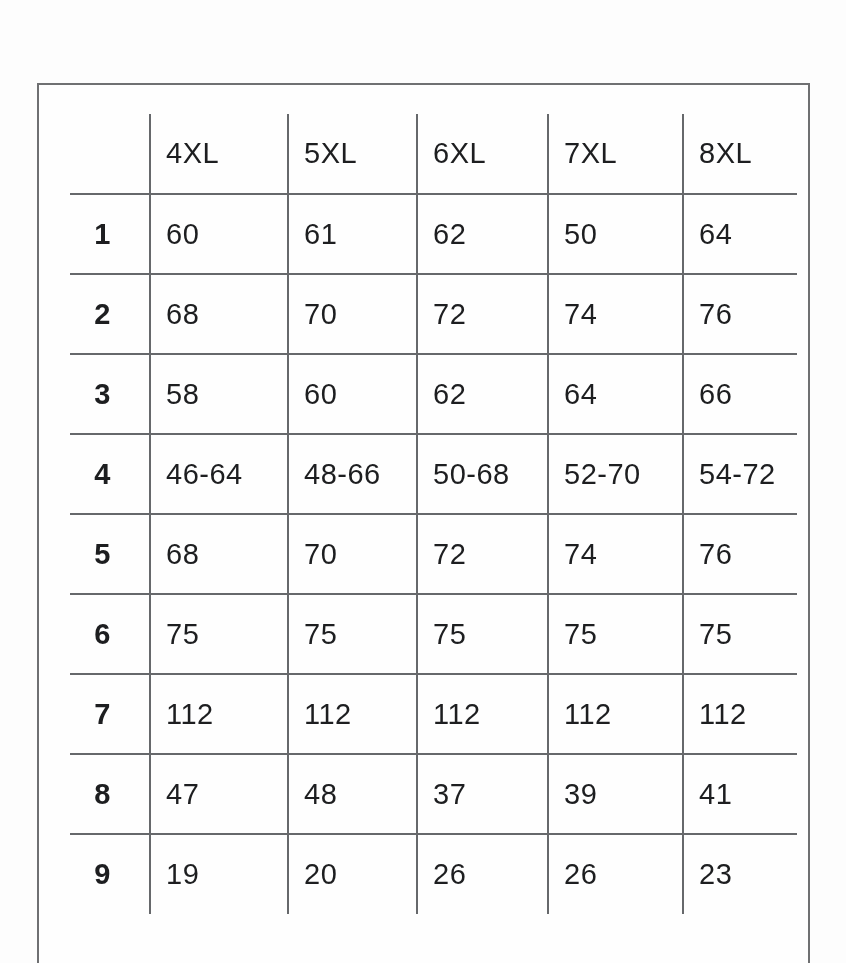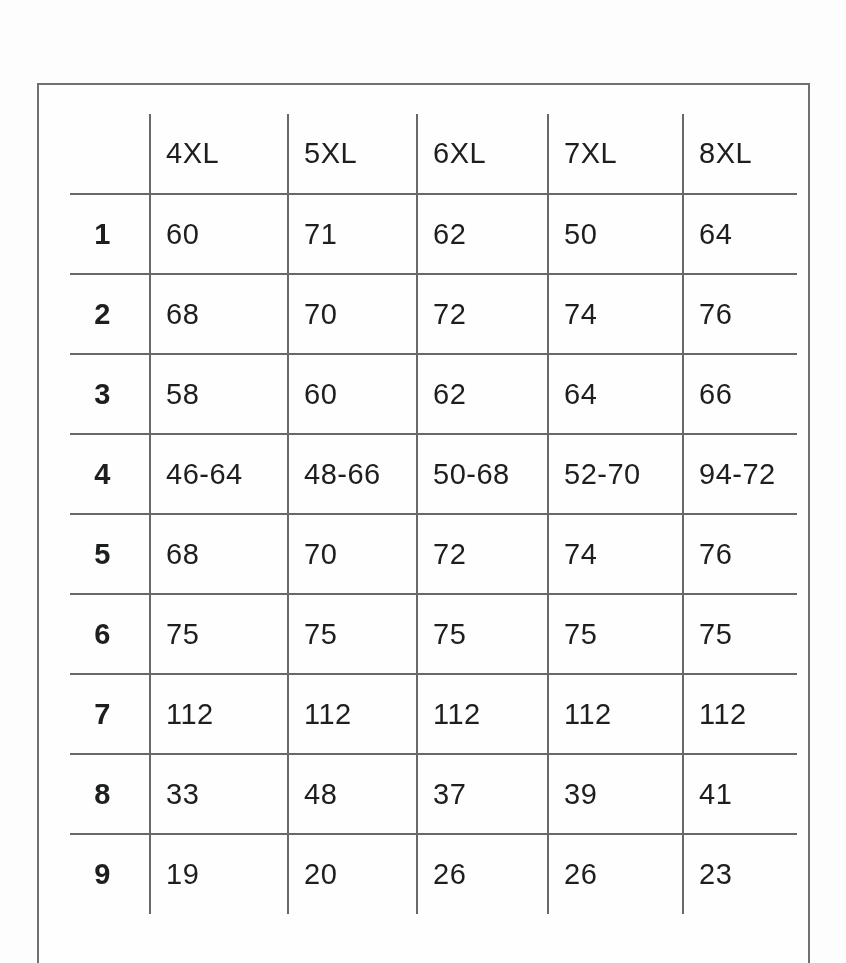--- a/index.html
+++ b/index.html
@@ -79,21 +79,21 @@
         <th>5XL</th>
         <th>6XL</th>
         <th>7XL</th>
         <th>8XL</th>
       </tr>
     </thead>
     <tbody>
         <tr>
           <th class="row-label">1</th>
           <td>60</td>
-          <td>71</td>
+          <td>61</td>
           <td>62</td>
           <td>50</td>
           <td>64</td>
         </tr>
         <tr>
           <th class="row-label">2</th>
           <td>68</td>
           <td>70</td>
           <td>72</td>
           <td>74</td>
@@ -106,21 +106,21 @@
           <td>62</td>
           <td>64</td>
           <td>66</td>
         </tr>
         <tr>
           <th class="row-label">4</th>
           <td>46-64</td>
           <td>48-66</td>
           <td>50-68</td>
           <td>52-70</td>
-          <td>94-72</td>
+          <td>54-72</td>
         </tr>
         <tr>
           <th class="row-label">5</th>
           <td>68</td>
           <td>70</td>
           <td>72</td>
           <td>74</td>
           <td>76</td>
         </tr>
         <tr>
@@ -134,21 +134,21 @@
         <tr>
           <th class="row-label">7</th>
           <td>112</td>
           <td>112</td>
           <td>112</td>
           <td>112</td>
           <td>112</td>
         </tr>
         <tr>
           <th class="row-label">8</th>
-          <td>33</td>
+          <td>47</td>
           <td>48</td>
           <td>37</td>
           <td>39</td>
           <td>41</td>
         </tr>
         <tr>
           <th class="row-label">9</th>
           <td>19</td>
           <td>20</td>
           <td>26</td>

